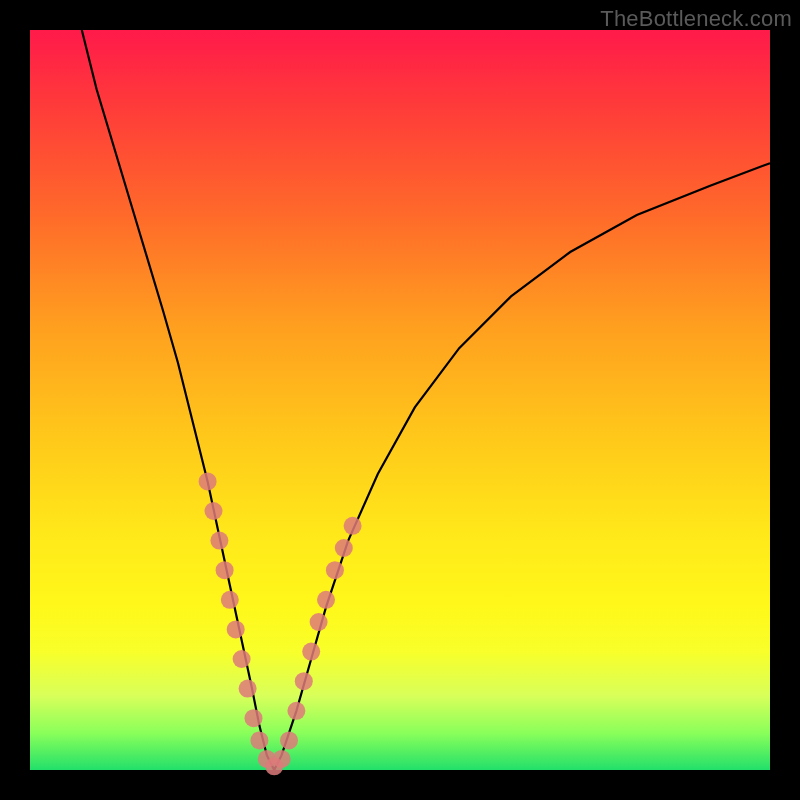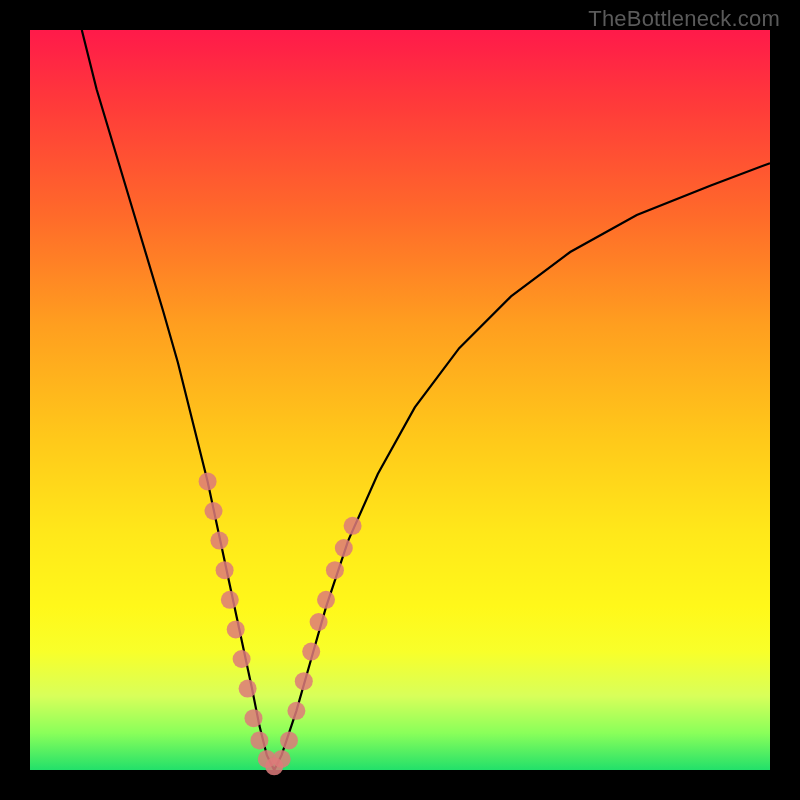--- a/index.html
+++ b/index.html
@@ -33,21 +33,21 @@
       #fff81a 78%,
       #f8ff2a 84%,
       #d8ff5a 90%,
       #8aff5a 95%,
       #22e06a 100%
     );
   }
   .watermark {
     position: absolute;
     top: 6px;
-    right: 20px;
+    right: 8px;
     color: #5a5a5a;
     font-size: 22px;
     font-weight: 500;
     letter-spacing: 0.2px;
     user-select: none;
   }
   svg.curve {
     position: absolute;
     left: 0;
     top: 0;

